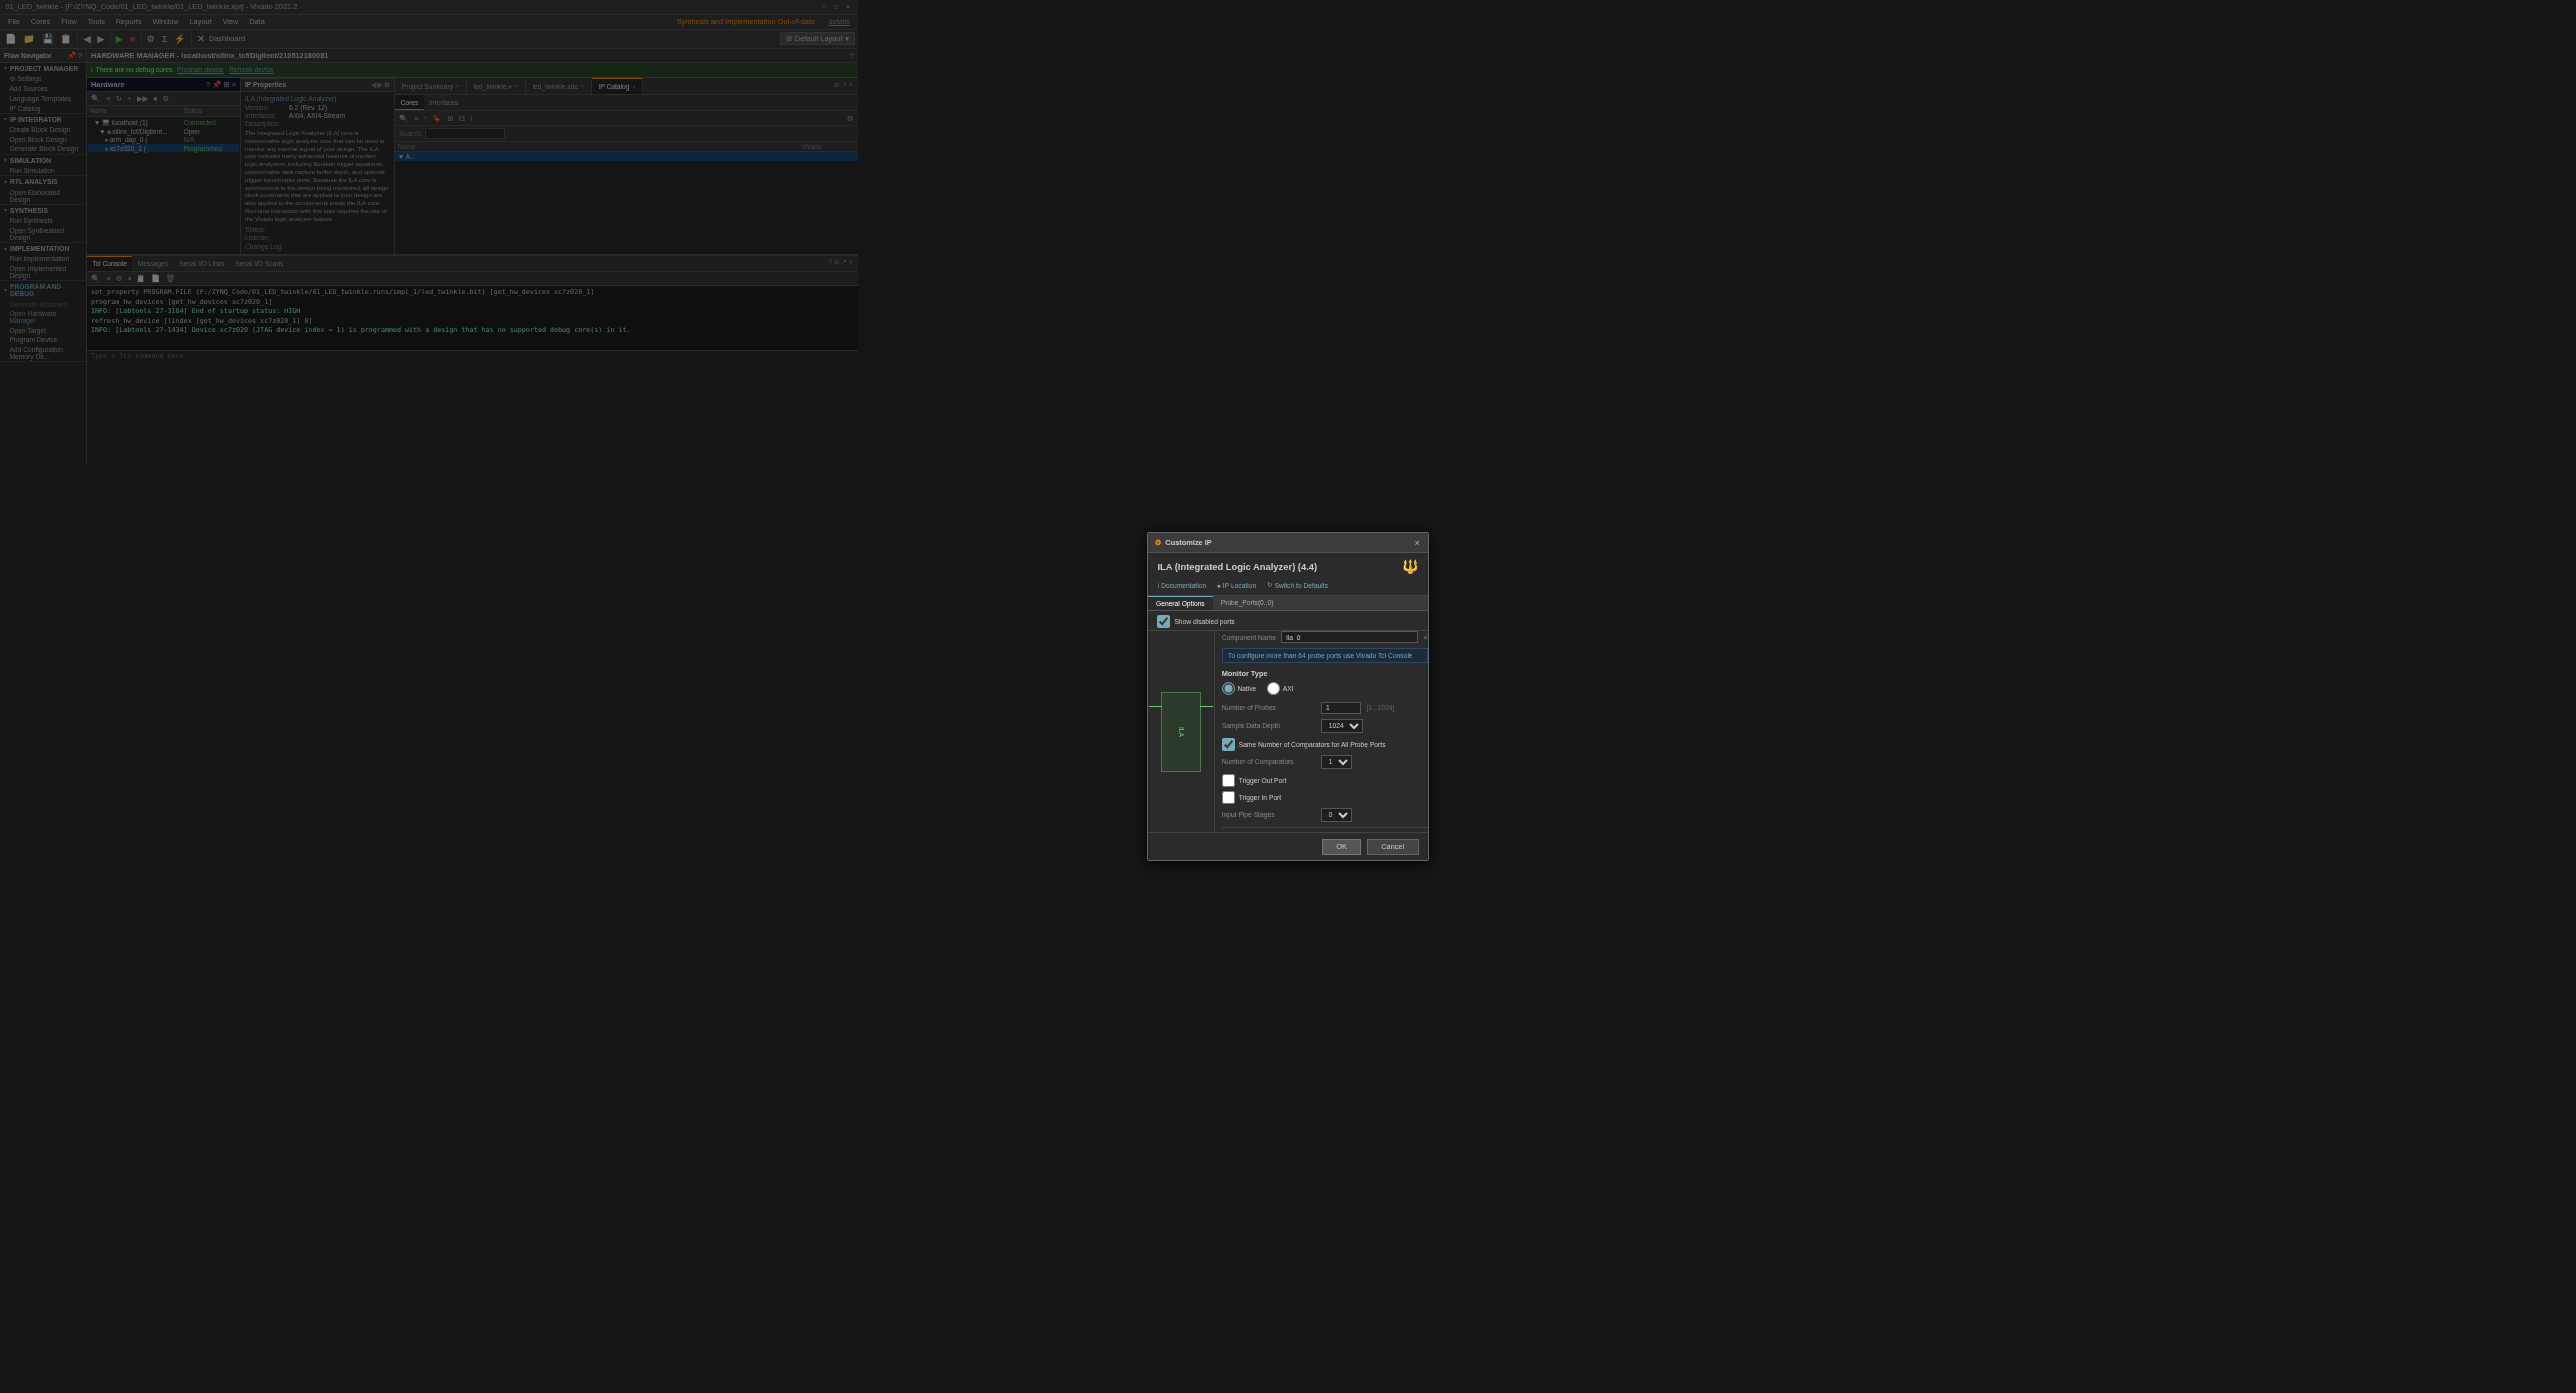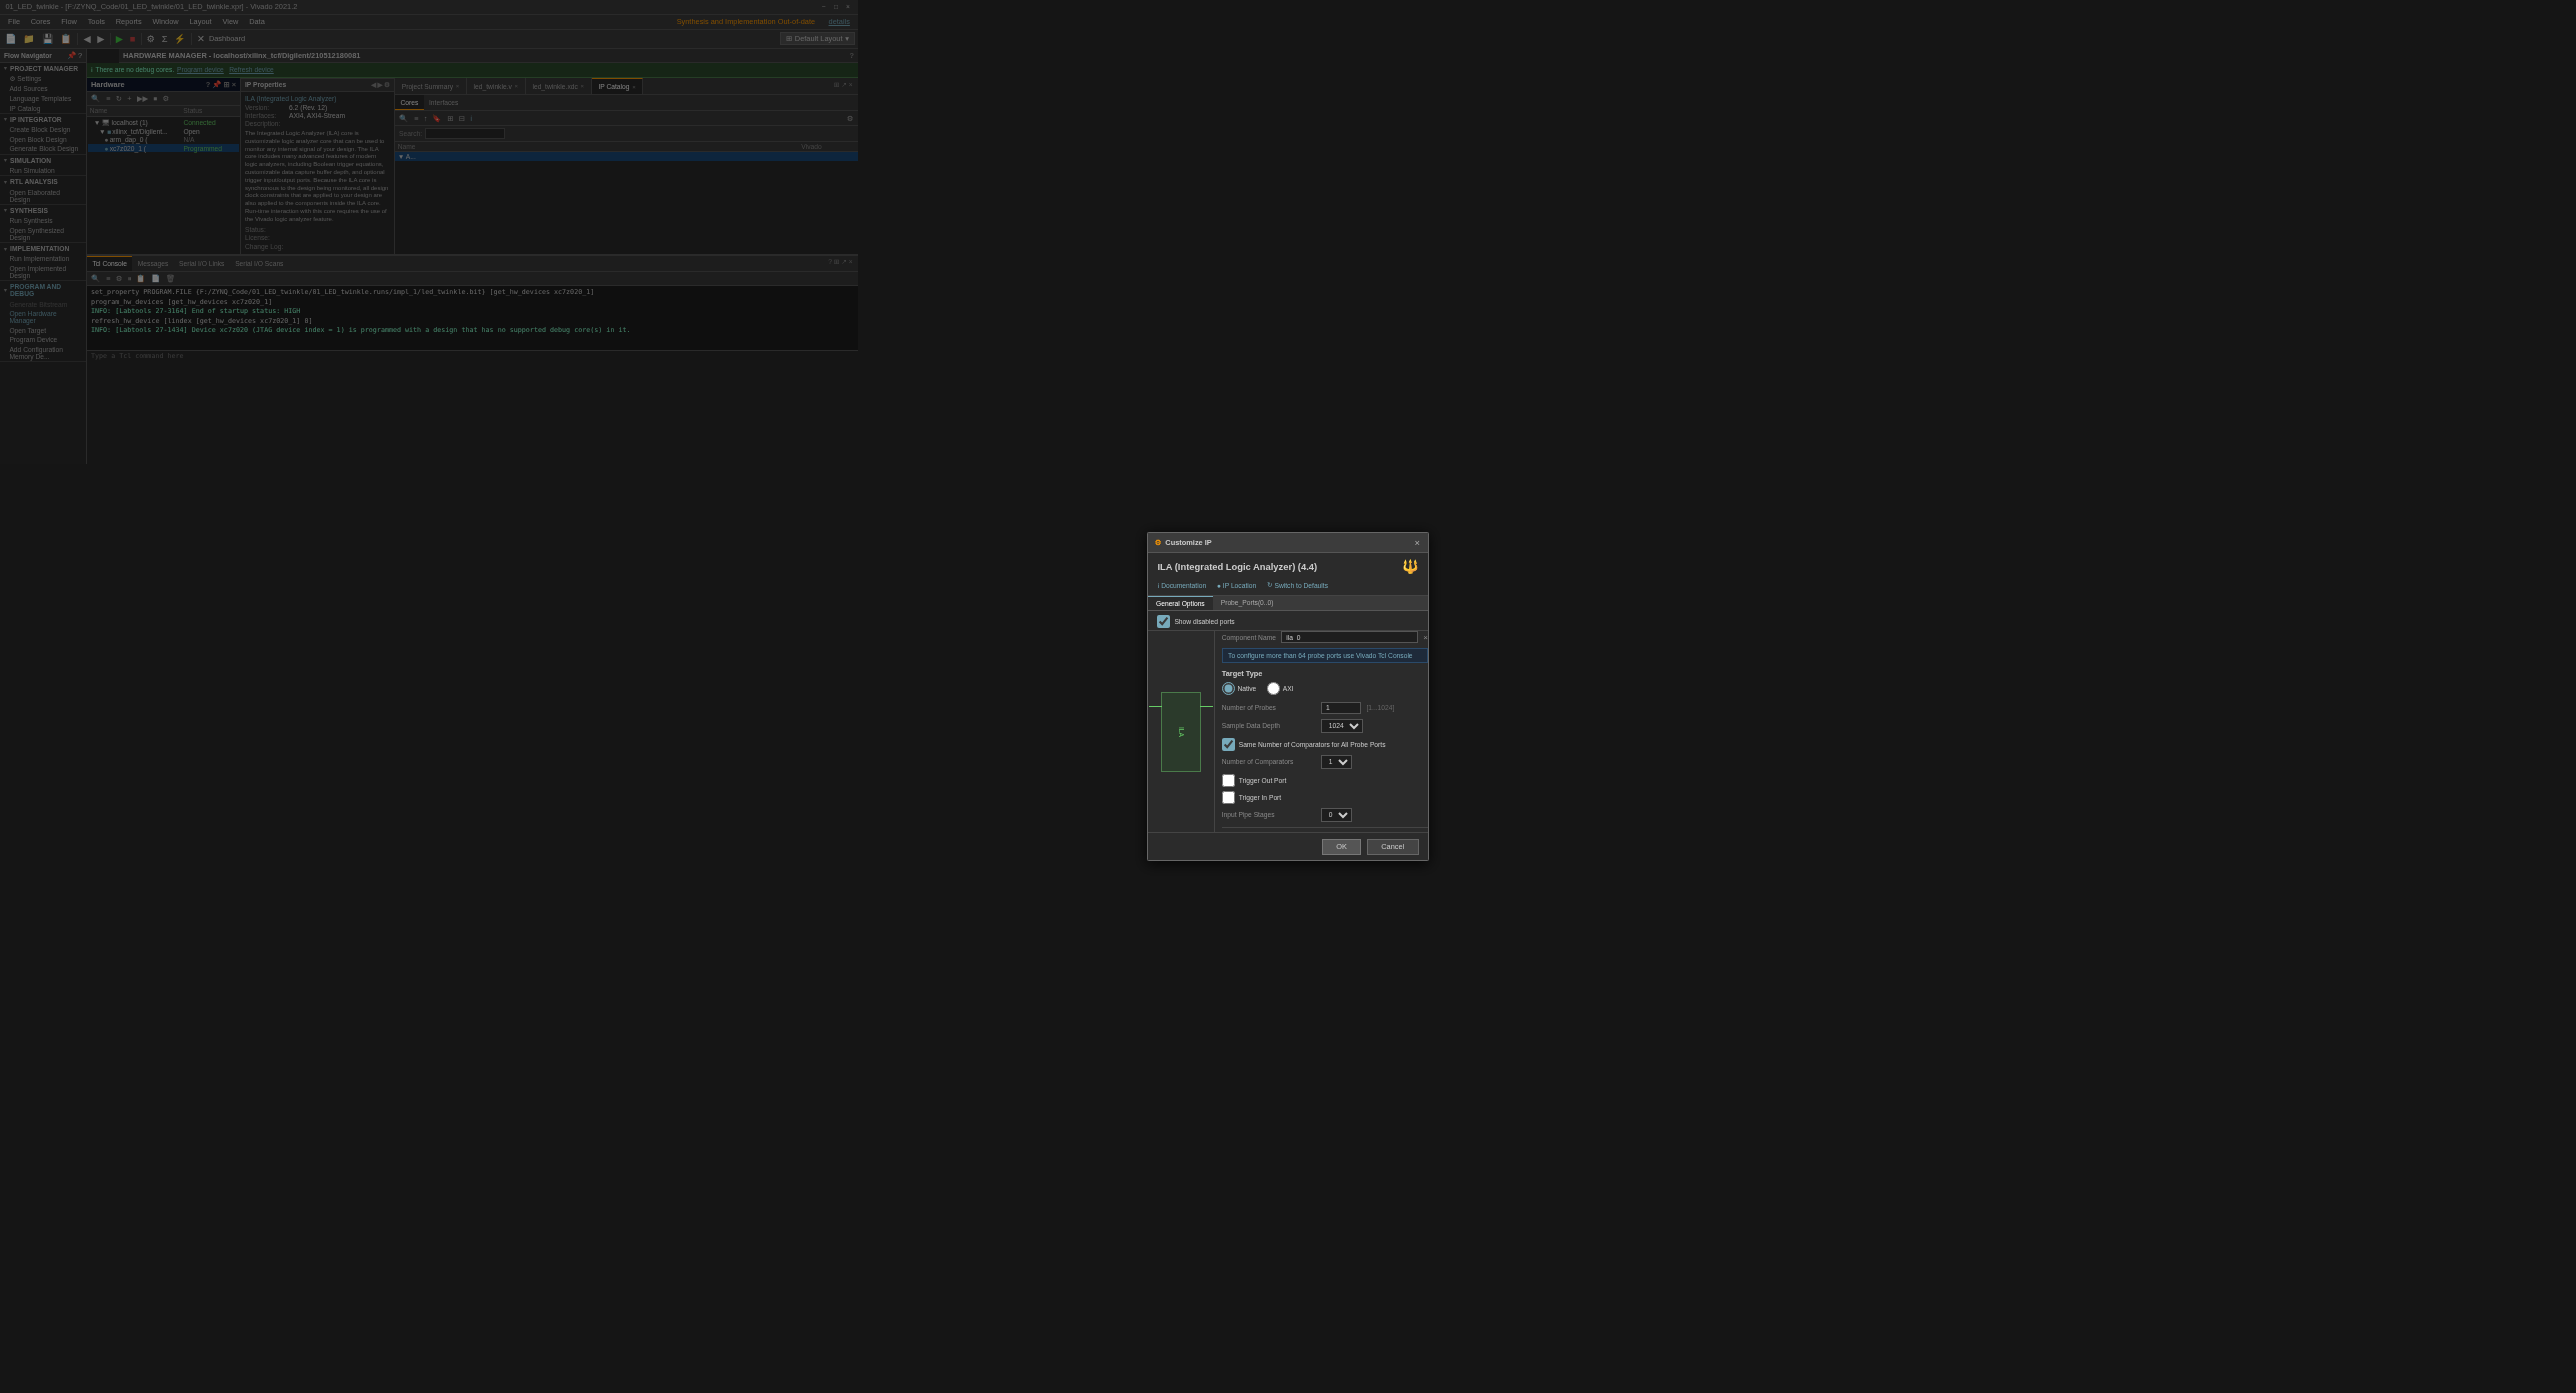--- a/index.html
+++ b/index.html
@@ -30,21 +30,21 @@
     
     .flow-navigator { width: 87px; background: #2d2d2d; border-right: 0.7px solid #555; display: flex; flex-direction: column; font-size: 7.4px; }
     .flow-nav-header { background: #3a3a3a; padding: 2px 4px; font-size: 7.4px; color: #ccc; border-bottom: 0.7px solid #555; display: flex; align-items: center; justify-content: space-between; }
     .flow-nav-header-title { font-weight: bold; font-size: 6.7px; }
     .flow-nav-header-icons { display: flex; gap: 1.3px; }
     .flow-nav-section { border-bottom: 0.7px solid #444; }
     .flow-nav-section-header { padding: 2px 2.7px; cursor: pointer; color: #bbb; font-weight: bold; font-size: 6.7px; display: flex; align-items: center; gap: 2px; }
     .flow-nav-item { padding: 1.3px 5.4px 1.3px 9.4px; cursor: pointer; color: #aaa; font-size: 6.7px; }
     .flow-nav-item.disabled { color: #666; cursor: default; }
     .triangle { font-size: 5.4px; color: #888; }
-    .hw-manager-header { background: #3a3a3a; padding: 2px 4px; font-size: 7.4px; font-weight: bold; color: #ccc; border-bottom: 0.7px solid #555; margin-left: 32px; }
+    .hw-manager-header { background: #3a3a3a; padding: 2px 4px; font-size: 7.4px; font-weight: bold; color: #ccc; border-bottom: 0.7px solid #555; }
     .hw-alert { background: #2d4a2d; border-bottom: 0.7px solid #4a7a4a; padding: 2.7px 4px; font-size: 6.7px; color: #8fc; display: flex; align-items: center; gap: 2.7px; }
     .hw-alert-link { color: #7ab; cursor: pointer; text-decoration: underline; }
     .hw-toolbar { background: #3a3a3a; padding: 1.3px 2.7px; display: flex; gap: 1.3px; border-bottom: 0.7px solid #555; }
     .hw-toolbar-btn { background: transparent; border: none; color: #aaa; cursor: pointer; font-size: 7.4px; padding: 0.7px 2px; }
     .hw-table-header { display: flex; padding: 1.3px 2.7px; background: #3a3a3a; border-bottom: 0.7px solid #555; font-size: 6.7px; color: #888; }
     .hw-table-col1 { flex: 1; }
     .hw-table-col2 { width: 54px; }
     .hw-tree { overflow-y: auto; flex: 1; padding: 1.3px; }
     .hw-tree-item { padding: 0.7px 1.3px; font-size: 6.7px; display: flex; align-items: center; gap: 1.3px; cursor: pointer; }
     .hw-tree-item .name { flex: 1; color: #ccc; }
@@ -549,21 +549,21 @@
         <div class="modal-component-name-row">
           <span class="modal-component-label">Component Name</span>
           <input class="modal-component-input" type="text" value="ila_0" style="">
           <button class="modal-component-clear">×</button>
         </div>
 
         <div class="modal-info-box">
           <span>To configure more than 64 probe ports use Vivado Tcl Console</span>
         </div>
 
-        <div class="modal-section-label">Target Type</div>
+        <div class="modal-section-label">Monitor Type</div>
         <div class="modal-radio-row">
           <label class="modal-radio">
             <input type="radio" name="monitor" checked="" style="">
             <span>Native</span>
           </label>
           <label class="modal-radio">
             <input type="radio" name="monitor" style="">
             <span>AXI</span>
           </label>
         </div>

